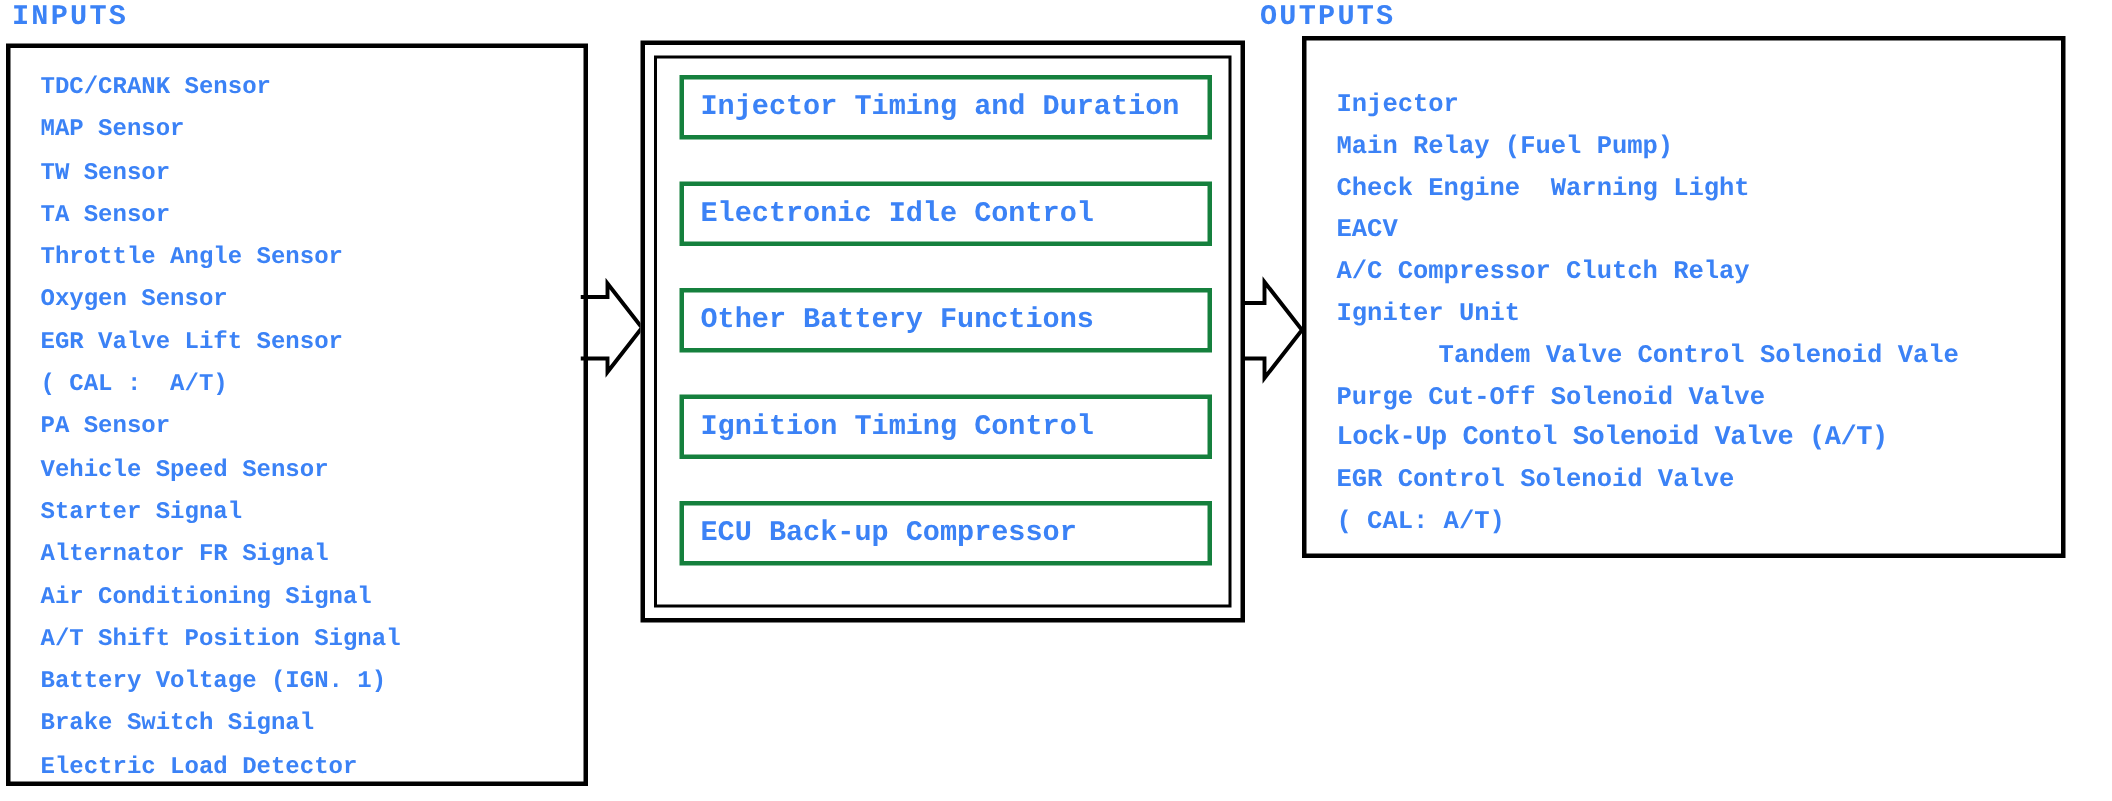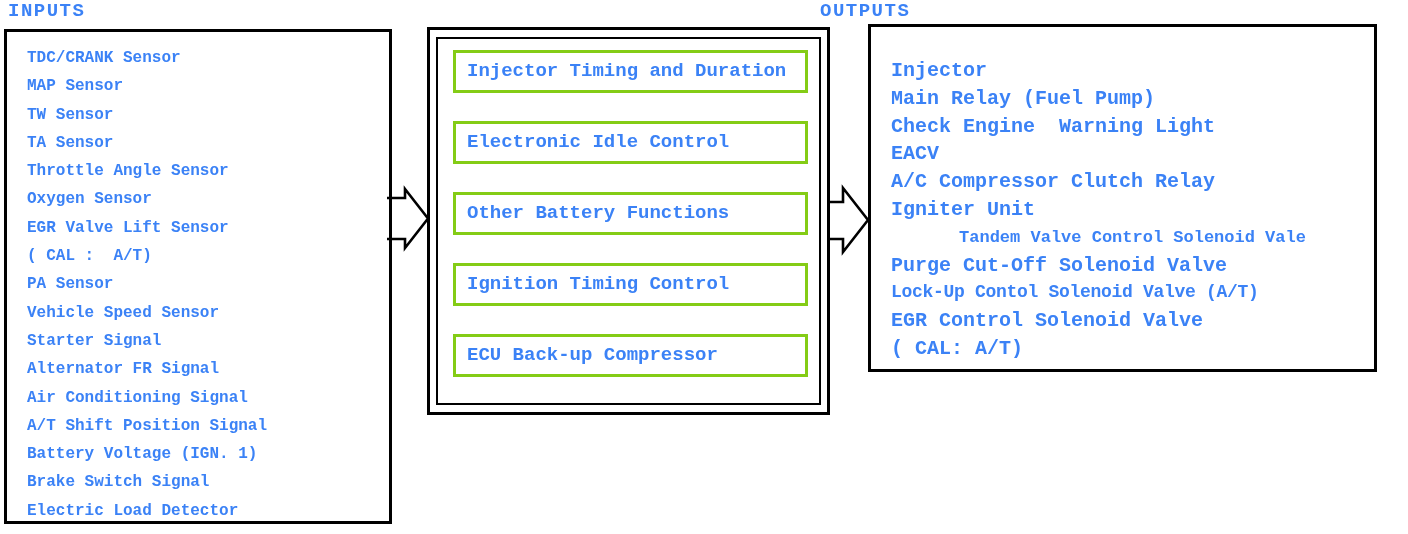--- a/index.html
+++ b/index.html
@@ -16,44 +16,44 @@
   .heading {
     position: absolute;
     top: 0;
     font-size: 19px;
     font-weight: bold;
     letter-spacing: 1.5px;
     white-space: pre;
   }
   .inputs-heading  { left: 8px; }
   .ecu-heading     { left: 429px; }
-  .outputs-heading { left: 820px; }
+  .outputs-heading { left: 840px; }
 
   .box { position: absolute; border: 3px solid #000; background: #fff; }
   .inputs-box  { left: 4px;   top: 29px; width: 388px; height: 495px; }
   .ecu-outer   { left: 427px; top: 27px; width: 403px; height: 388px; }
   .ecu-inner   { position: absolute; left: 6px; top: 7px; right: 6px; bottom: 7px; border: 2px solid #000; }
   .outputs-box { left: 868px; top: 24px; width: 509px; height: 348px; }
 
   .list { font-weight: bold; white-space: pre; }
   .inputs-list  { padding: 12px 0 0 20px; }
   .input-item   { font-size: 16px; line-height: 28.3px; }
   .outputs-list { padding: 30px 0 0 20px; }
-  .output-item  { font-size: 20px; line-height: 27.8px; }
+  .output-item  { font-size: 17px; line-height: 27.8px; }
   
   .output-item:nth-child(7) { font-size: 17px; text-align: center; }
   .output-item:nth-child(9) { font-size: 18px; letter-spacing: -0.3px; }
 
   .ecu-functions {
     position: absolute;
     left: 453px; top: 50px; width: 355px;
     display: flex; flex-direction: column; row-gap: 28px;
   }
   .ecu-function-box {
-    border: 3px solid #84cc16;
+    border: 3px solid #15803d;
     height: 43px;
     line-height: 37px;
     padding-left: 11px;
     font-size: 19px;
     font-weight: bold;
     white-space: pre;
     background: #fff;
   }
 
   .arrow { position: absolute; }

